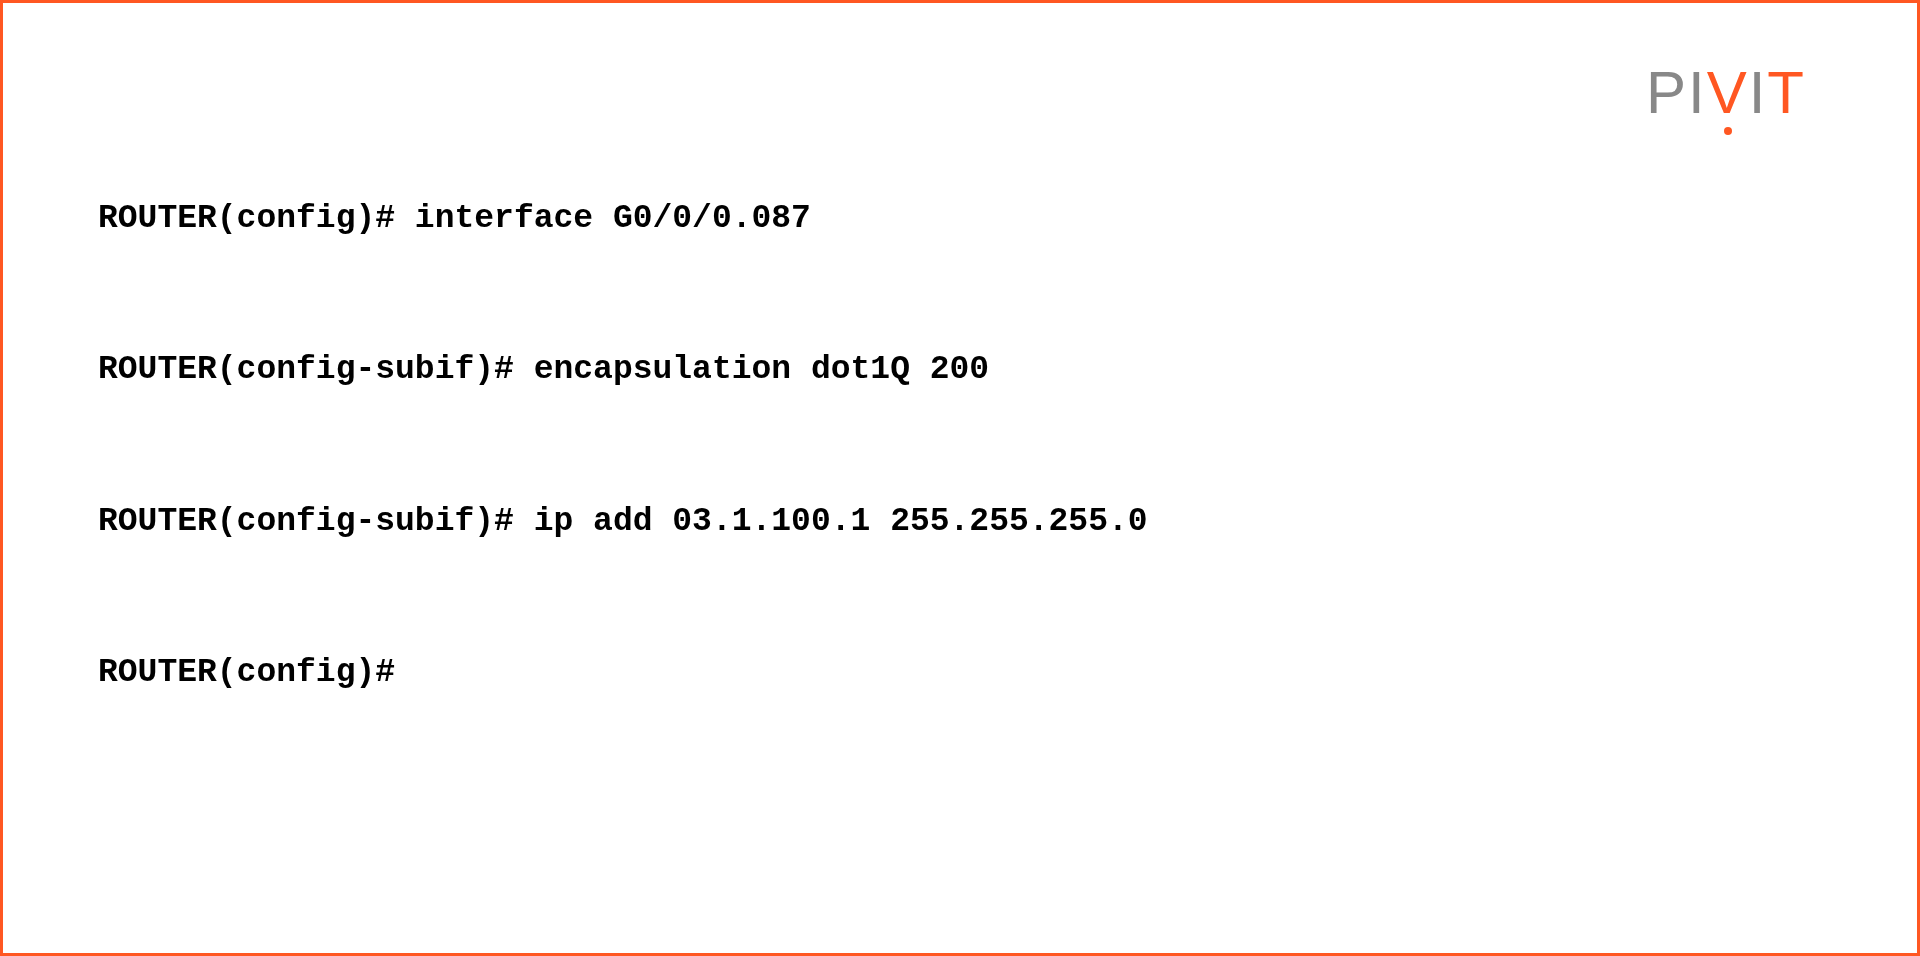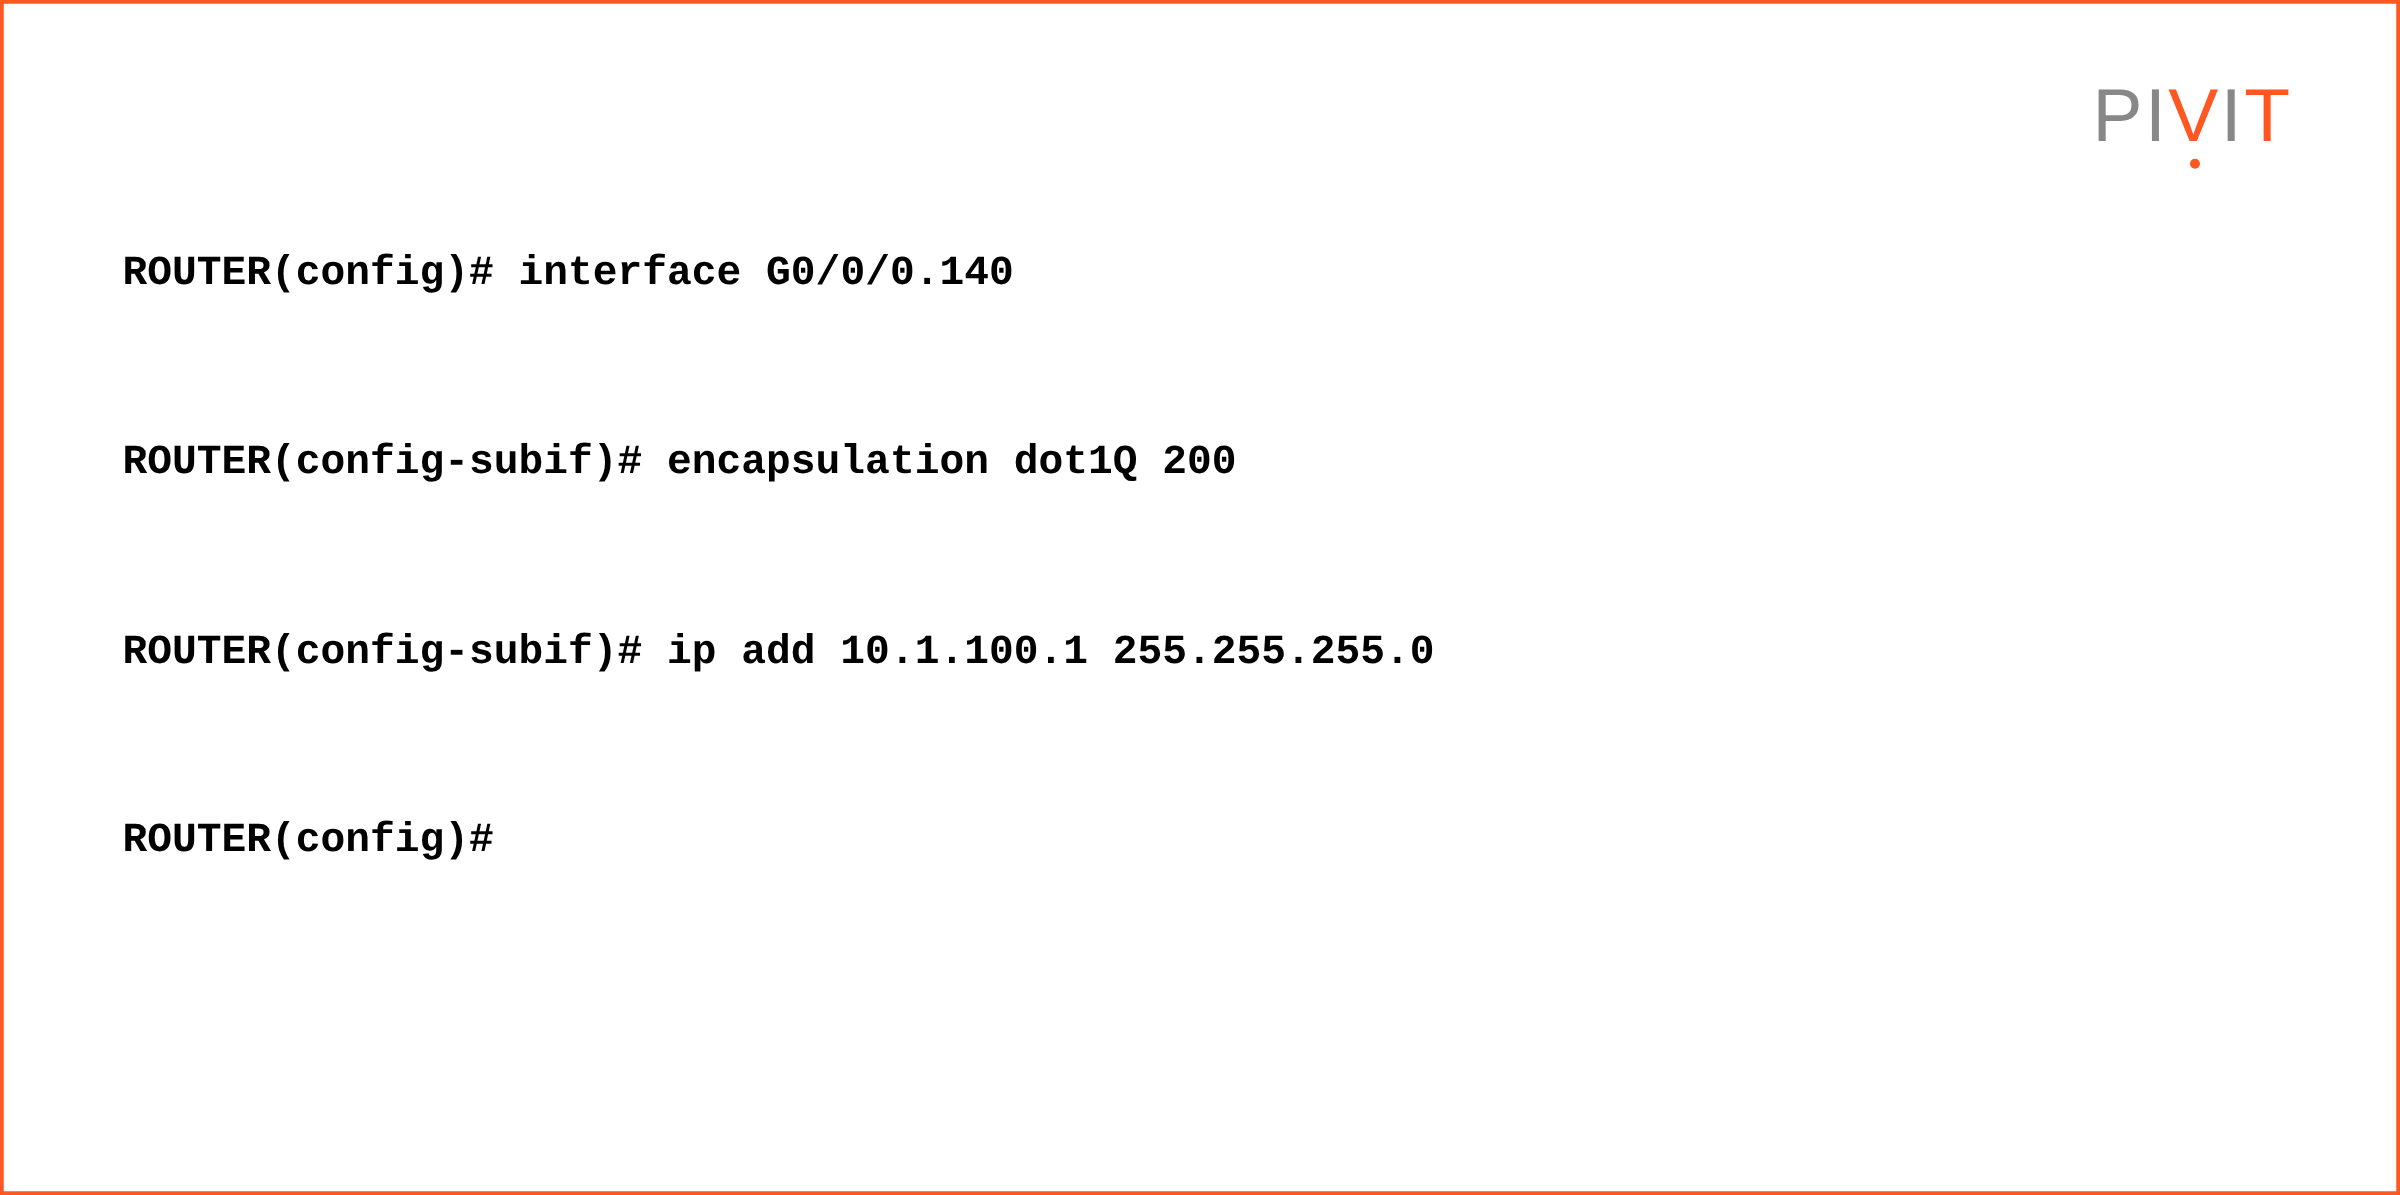--- a/index.html
+++ b/index.html
@@ -13,21 +13,21 @@
       height: 956px;
       background: #ffffff;
       border: 3px solid #ff5722;
       position: relative;
       font-family: "Courier New", Courier, monospace;
     }
     
     .logo {
       position: absolute;
       top: 55px;
-      right: 83px;
+      right: 111px;
       font-family: Arial, Helvetica, sans-serif;
       font-size: 60px;
       font-weight: 400;
       letter-spacing: 2px;
       color: #888888;
       user-select: none;
     }
     
     .logo .accent {
       color: #ff5722;
@@ -73,23 +73,23 @@
     }
   </style>
 </head>
 <body>
 
 <div class="logo">
   <span>PI</span><span class="v-wrapper"><span class="accent">V</span><span class="dot"></span></span><span>I</span><span class="accent">T</span>
 </div>
 
 <div class="terminal">
-  <span class="line"><span class="prompt">ROUTER(config)# </span><span class="command">interface G0/0/0.140</span></span>
+  <span class="line"><span class="prompt">ROUTER(config)# </span><span class="command">interface G0/0/0.087</span></span>
   <span class="line"><span class="prompt">ROUTER(config-subif)# </span><span class="command">encapsulation dot1Q 200</span></span>
-  <span class="line"><span class="prompt">ROUTER(config-subif)# </span><span class="command">ip add 10.1.100.1 255.255.255.0</span></span>
+  <span class="line"><span class="prompt">ROUTER(config-subif)# </span><span class="command">ip add 03.1.100.1 255.255.255.0</span></span>
   <span class="line"><span class="prompt">ROUTER(config)#</span><span class="command"></span></span>
   <span class="line"></span>
   
   
   
   
   
   
   
   

